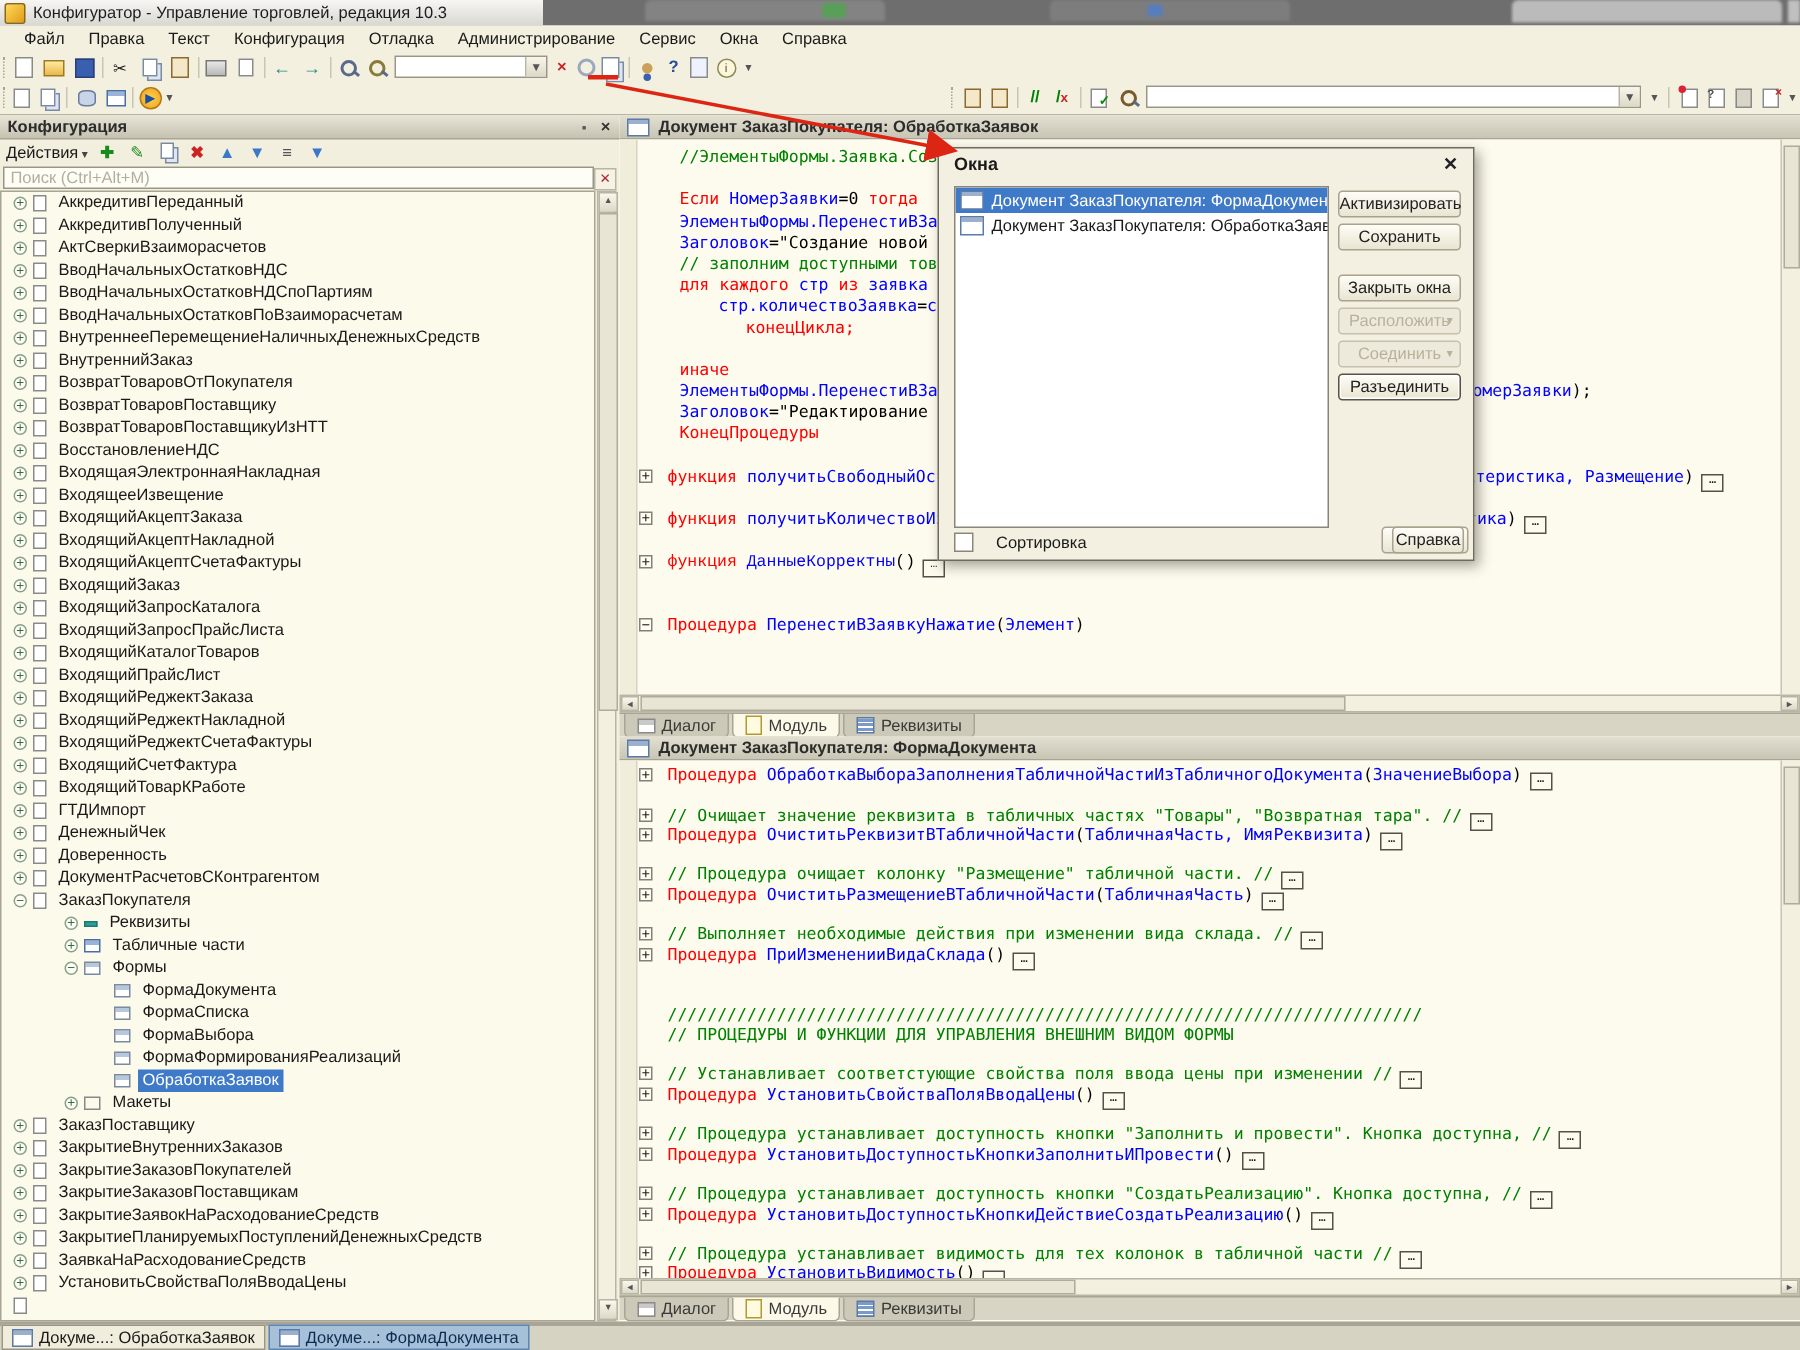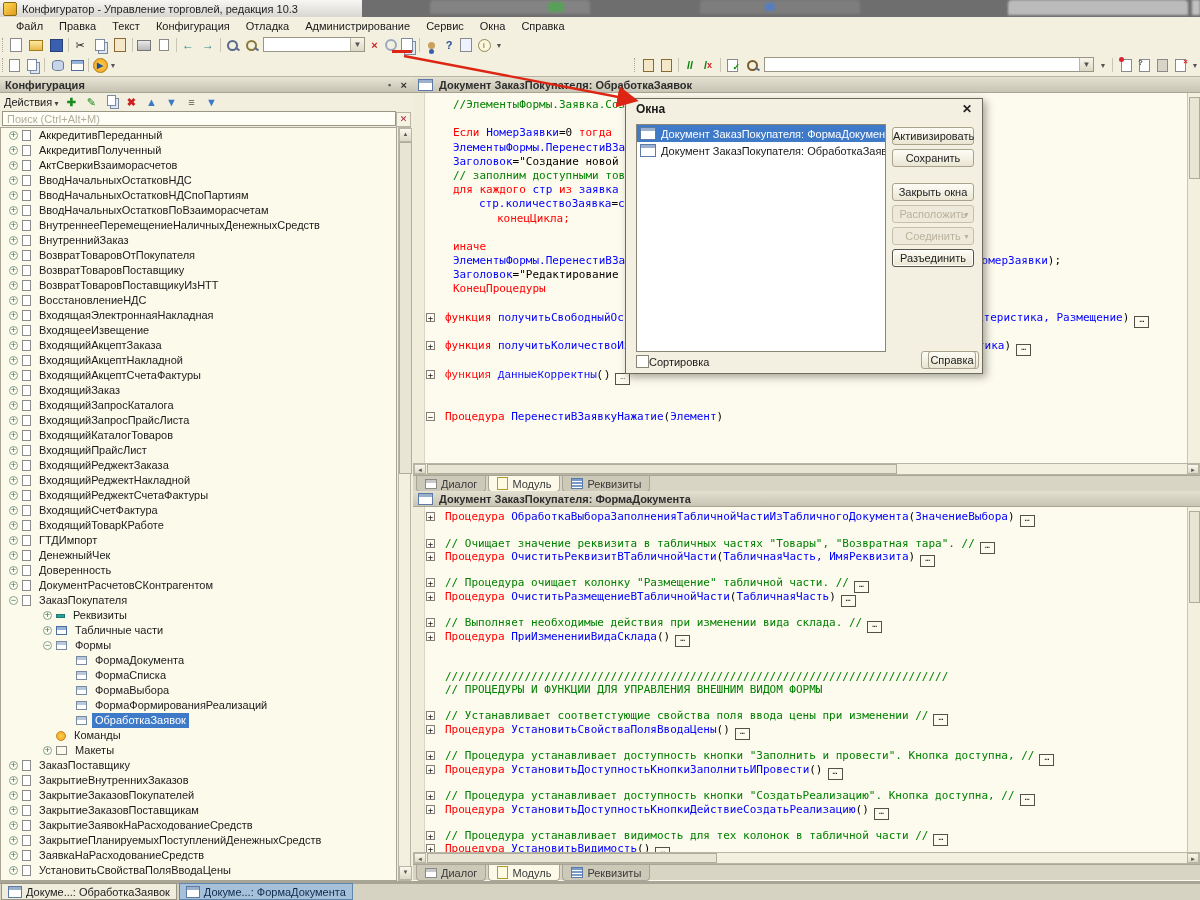--- a/index.html
+++ b/index.html
@@ -113,21 +113,21 @@
      font-weight:bold;color:#222;font-size:12px;}
   #dlg-list{position:absolute;left:10px;top:25px;width:250px;height:228px;background:#fff;border:1px solid #8a8676;box-sizing:border-box;overflow:hidden;}
   .wli{height:17px;display:flex;align-items:center;gap:5px;padding-left:3px;white-space:nowrap;}
   .wli .winic{width:14px;height:11px;}
   .wli.sel{background:#3f7ac9;color:#fff;}
   .btn{position:absolute;left:266px;width:82px;height:18px;background:linear-gradient(#fefdf6,#e9e5d2);
      border:1px solid #a9a28d;border-radius:3px;text-align:center;line-height:17px;font-size:11px;color:#222;box-sizing:border-box;}
   .btn.dis{color:#b9b19c;border-color:#c6bfab;background:#eeeadb;}
   .btn .bdd{position:absolute;right:3px;top:0;font-size:7px;}
   .btn.strong{border-color:#57524a;box-shadow:inset 0 0 0 1px #fff;}
-  #dlg-check{position:absolute;left:10px;top:256px;display:flex;align-items:flex-end;gap:0;}
+  #dlg-check{position:absolute;left:10px;top:256px;display:flex;align-items:flex-end;gap:15px;}
   #dlg-check .cb{width:11px;height:11px;background:#fff;border:1px solid #8a8676;}
   .btn.b-close{left:252px;top:252px;width:58px;margin-left:43px;}
   .btn.b-help{left:302px;top:252px;width:48px;}
   
   #sepband{left:0;top:881px;width:1200px;height:3px;background:#a8a496;}
   #windowbar{left:0;top:884px;width:1200px;height:16px;background:#d7d3c2;display:flex;align-items:flex-end;padding-left:1px;gap:2px;box-sizing:border-box;}
   .wtab{height:15px;display:flex;align-items:center;gap:4px;padding:0 6px;border:1px solid #9a9686;background:#f0eddc;white-space:nowrap;}
   .wtab.active{background:#a7c0da;border-color:#5f87ae;color:#0c2c50;}
   .wtab .winic{width:12px;height:10px;}
   
@@ -498,25 +498,20 @@
       </div>
       <div class="trow" style="padding-left: 62px;">
         <span class="exp none">+</span>
         <span class="ti ti-form"></span>
         <span class="tlabel">ФормаФормированияРеализаций</span>
       </div>
       <div class="trow sel" style="padding-left: 62px;">
         <span class="exp none">+</span>
         <span class="ti ti-form"></span>
         <span class="tlabel">ОбработкаЗаявок</span>
-      </div>
-      <div class="trow" style="padding-left: 42px;">
-        <span class="exp none">+</span>
-        <span class="ti ti-cmd"></span>
-        <span class="tlabel">Команды</span>
       </div>
       <div class="trow" style="padding-left: 42px;">
         <span class="exp">+</span>
         <span class="ti ti-layout"></span>
         <span class="tlabel">Макеты</span>
       </div>
       <div class="trow" style="padding-left: 8px;">
         <span class="exp">+</span>
         <span class="ti ti-doc"></span>
         <span class="tlabel">ЗаказПоставщику</span>

